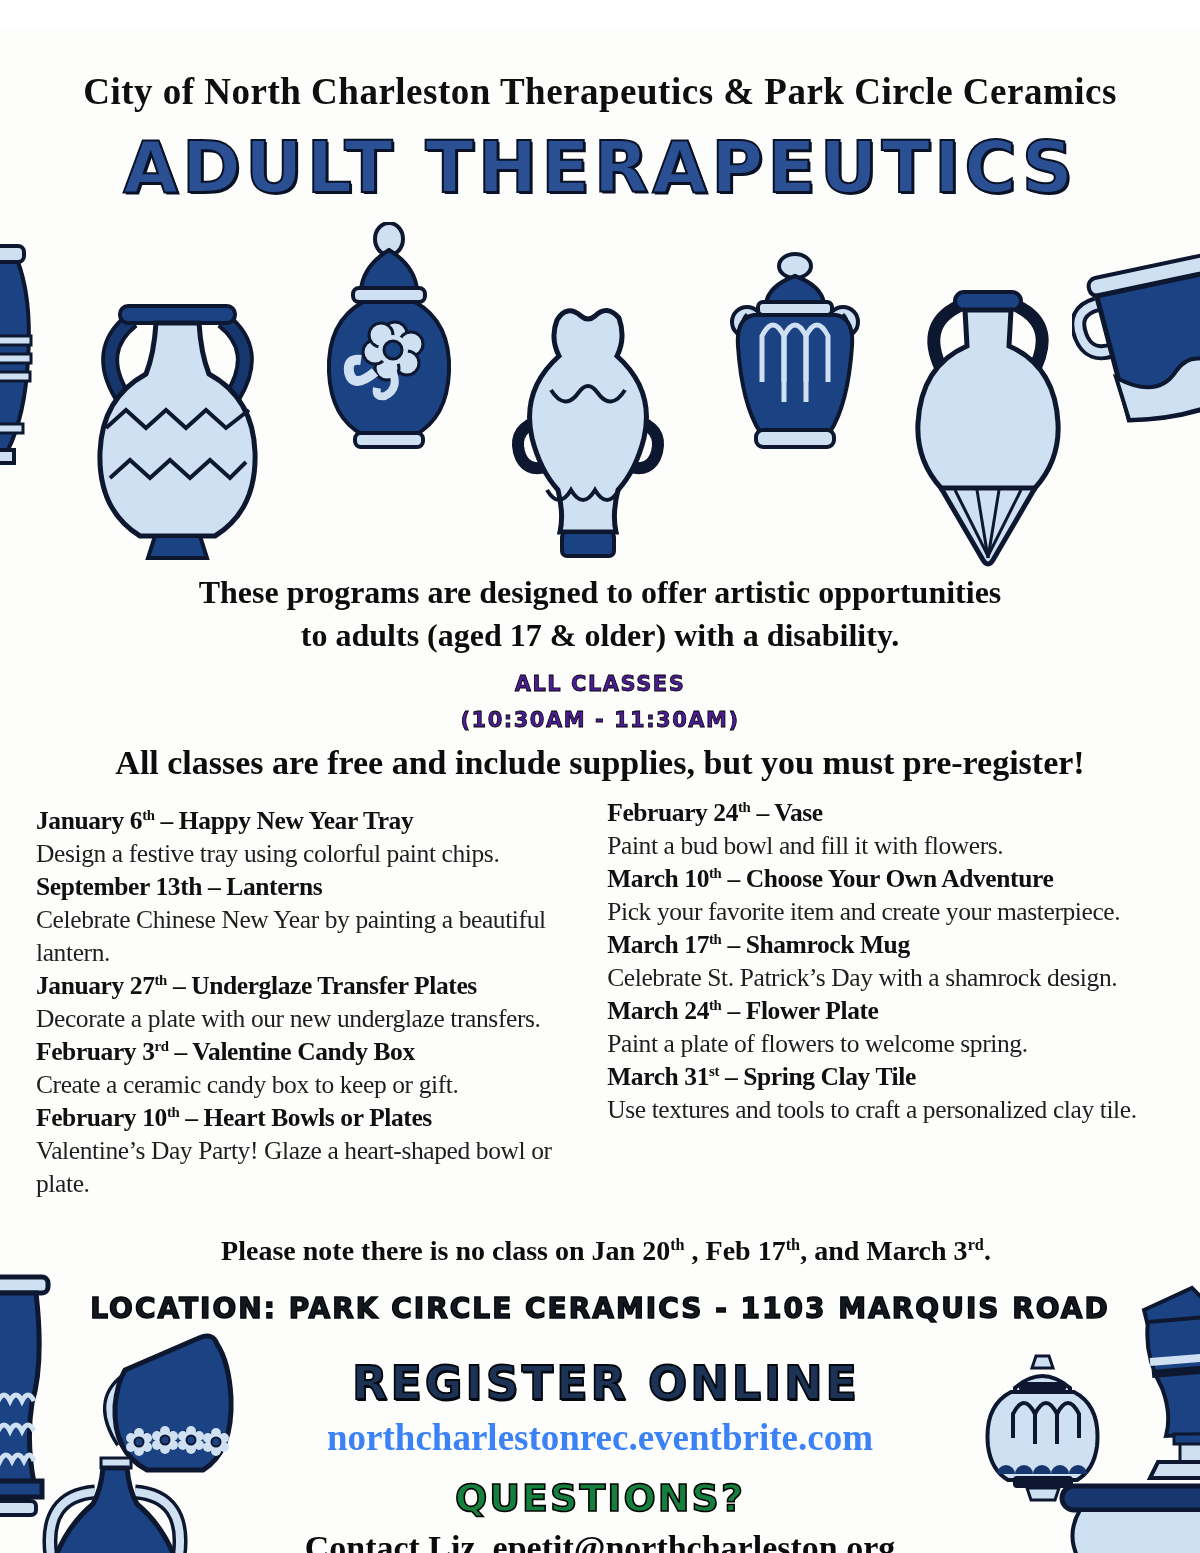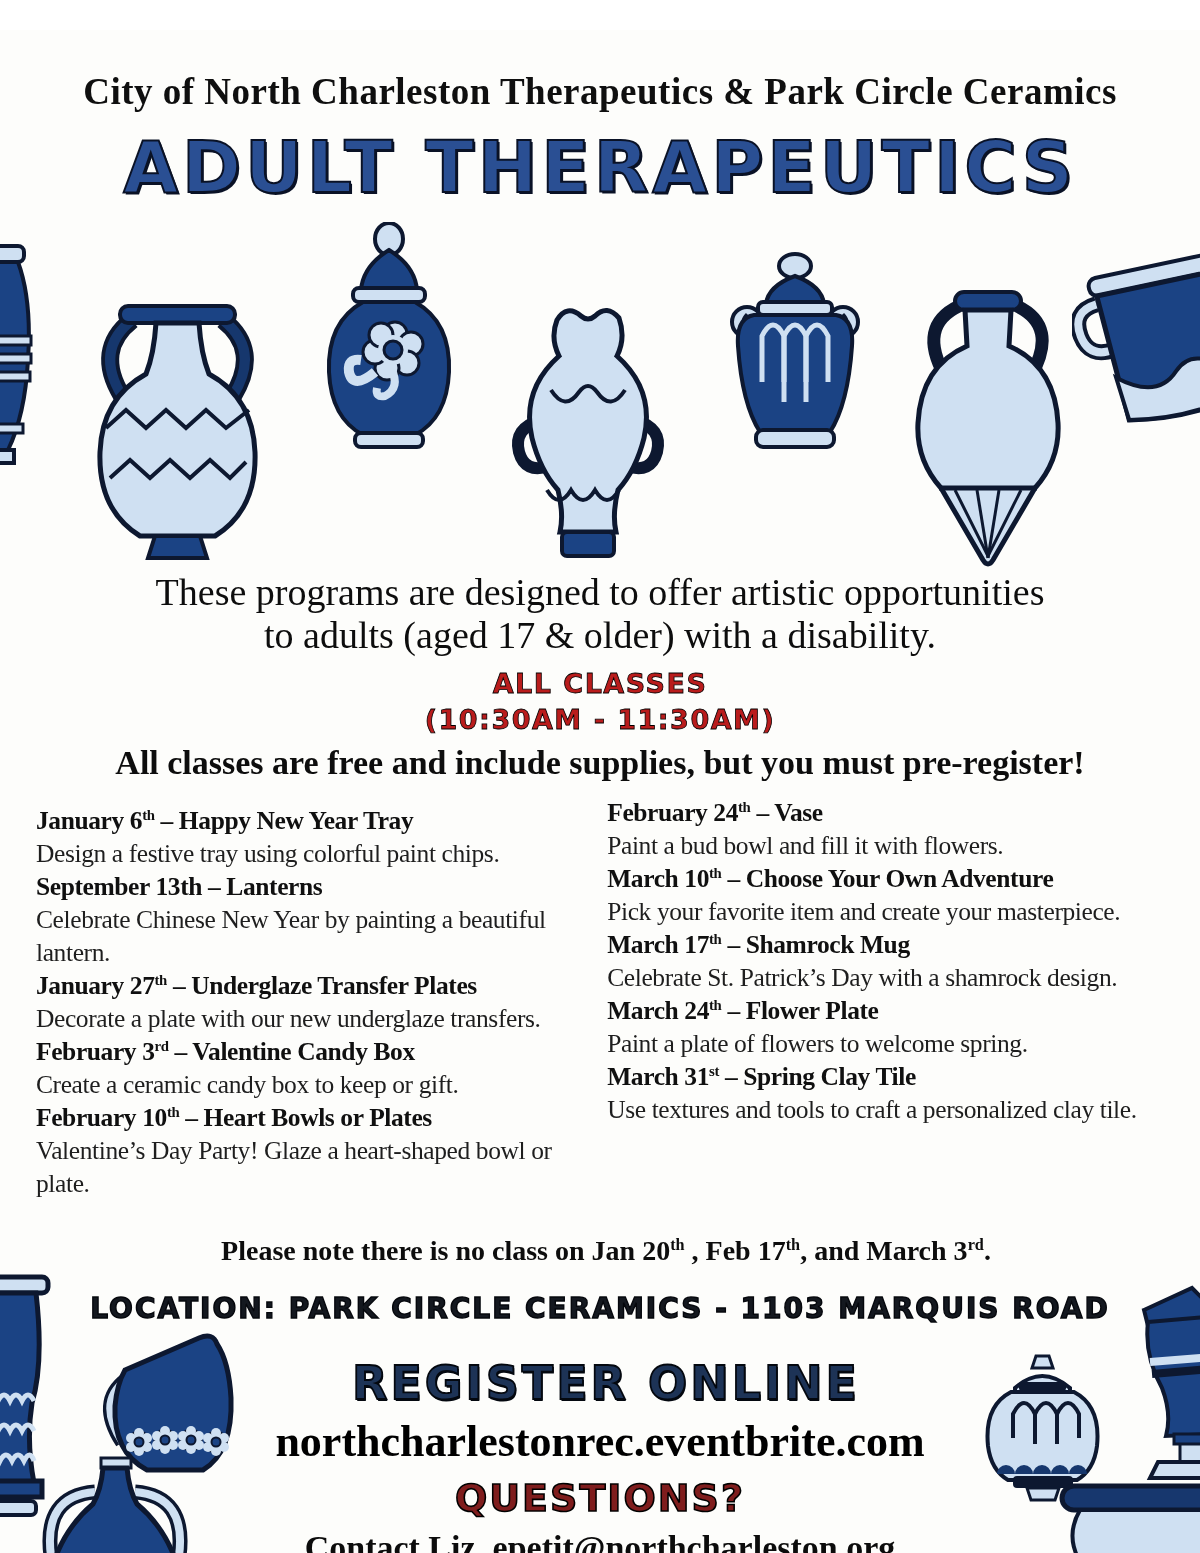--- a/index.html
+++ b/index.html
@@ -14,24 +14,24 @@
   .title{
     top:96px;font-family:"DejaVu Sans",sans-serif;font-weight:bold;
     font-size:71px;letter-spacing:4px;color:#2a4f93;
     -webkit-text-stroke:2px #0a1226;text-shadow:2px 2px 0 #0a1226;
   }
 
   .vases{top:188px;left:0;width:1200px;height:352px;}
   .vase{position:absolute;}
   .clip{overflow:hidden;}
 
-  .intro{top:541px;font-size:38px;font-weight:normal;line-height:43px;color:#0d0d0d;}
+  .intro{top:541px;font-size:32px;font-weight:bold;line-height:43px;color:#0d0d0d;}
   .allclasses{
     top:636px;font-family:"DejaVu Sans",sans-serif;font-weight:bold;
-    font-size:27px;line-height:36px;letter-spacing:1.5px;color:#b91c1c;
+    font-size:21px;line-height:36px;letter-spacing:1.5px;color:#4c1d95;
     -webkit-text-stroke:.8px #000;
   }
   .freenote{top:714px;font-size:34px;font-weight:bold;color:#0d0d0d;}
 
   .classes{top:774px;left:36px;width:1160px;display:flex;position:absolute;
     font-size:25.5px;letter-spacing:-0.4px;line-height:33px;}
   .col-left{width:578px;}
   .col-right{width:600px;margin-top:-8px;margin-left:4px;}
   .class-heading{font-weight:bold;color:#101010;white-space:nowrap;}
   .class-desc{color:#1e1e1e;}
@@ -40,24 +40,24 @@
   .note{top:1205px;font-size:28px;font-weight:bold;color:#0d0d0d;padding-left:12px;}
   .location{
     top:1262px;font-family:"DejaVu Sans",sans-serif;font-weight:bold;
     font-size:28px;letter-spacing:2px;color:#14181f;-webkit-text-stroke:1.4px #05070c;
   }
   .register-heading{
     top:1326px;font-family:"DejaVu Sans",sans-serif;font-weight:bold;
     font-size:46px;letter-spacing:3px;color:#1d3356;
     -webkit-text-stroke:1.8px #04080f;text-shadow:1px 2px 0 #04080f;padding-left:12px;
   }
-  .register-url{top:1386px;font-size:44px;font-weight:bold;color:#000000;}
+  .register-url{top:1386px;font-size:37px;font-weight:bold;color:#3b82f6;}
   .questions{
     top:1446px;font-family:"DejaVu Sans",sans-serif;font-weight:bold;
-    font-size:38px;letter-spacing:2px;color:#7f1d1d;-webkit-text-stroke:1.6px #000;
+    font-size:38px;letter-spacing:2px;color:#15803d;-webkit-text-stroke:1.6px #000;
   }
   .contact{top:1499px;font-size:34px;font-weight:bold;color:#0c0c0c;}
 </style>
 </head>
 <body>
 
 <div class="page">
 
   <div class="abs center header">City of North Charleston Therapeutics &amp; Park Circle Ceramics</div>
   <div class="abs center title">ADULT THERAPEUTICS</div>

